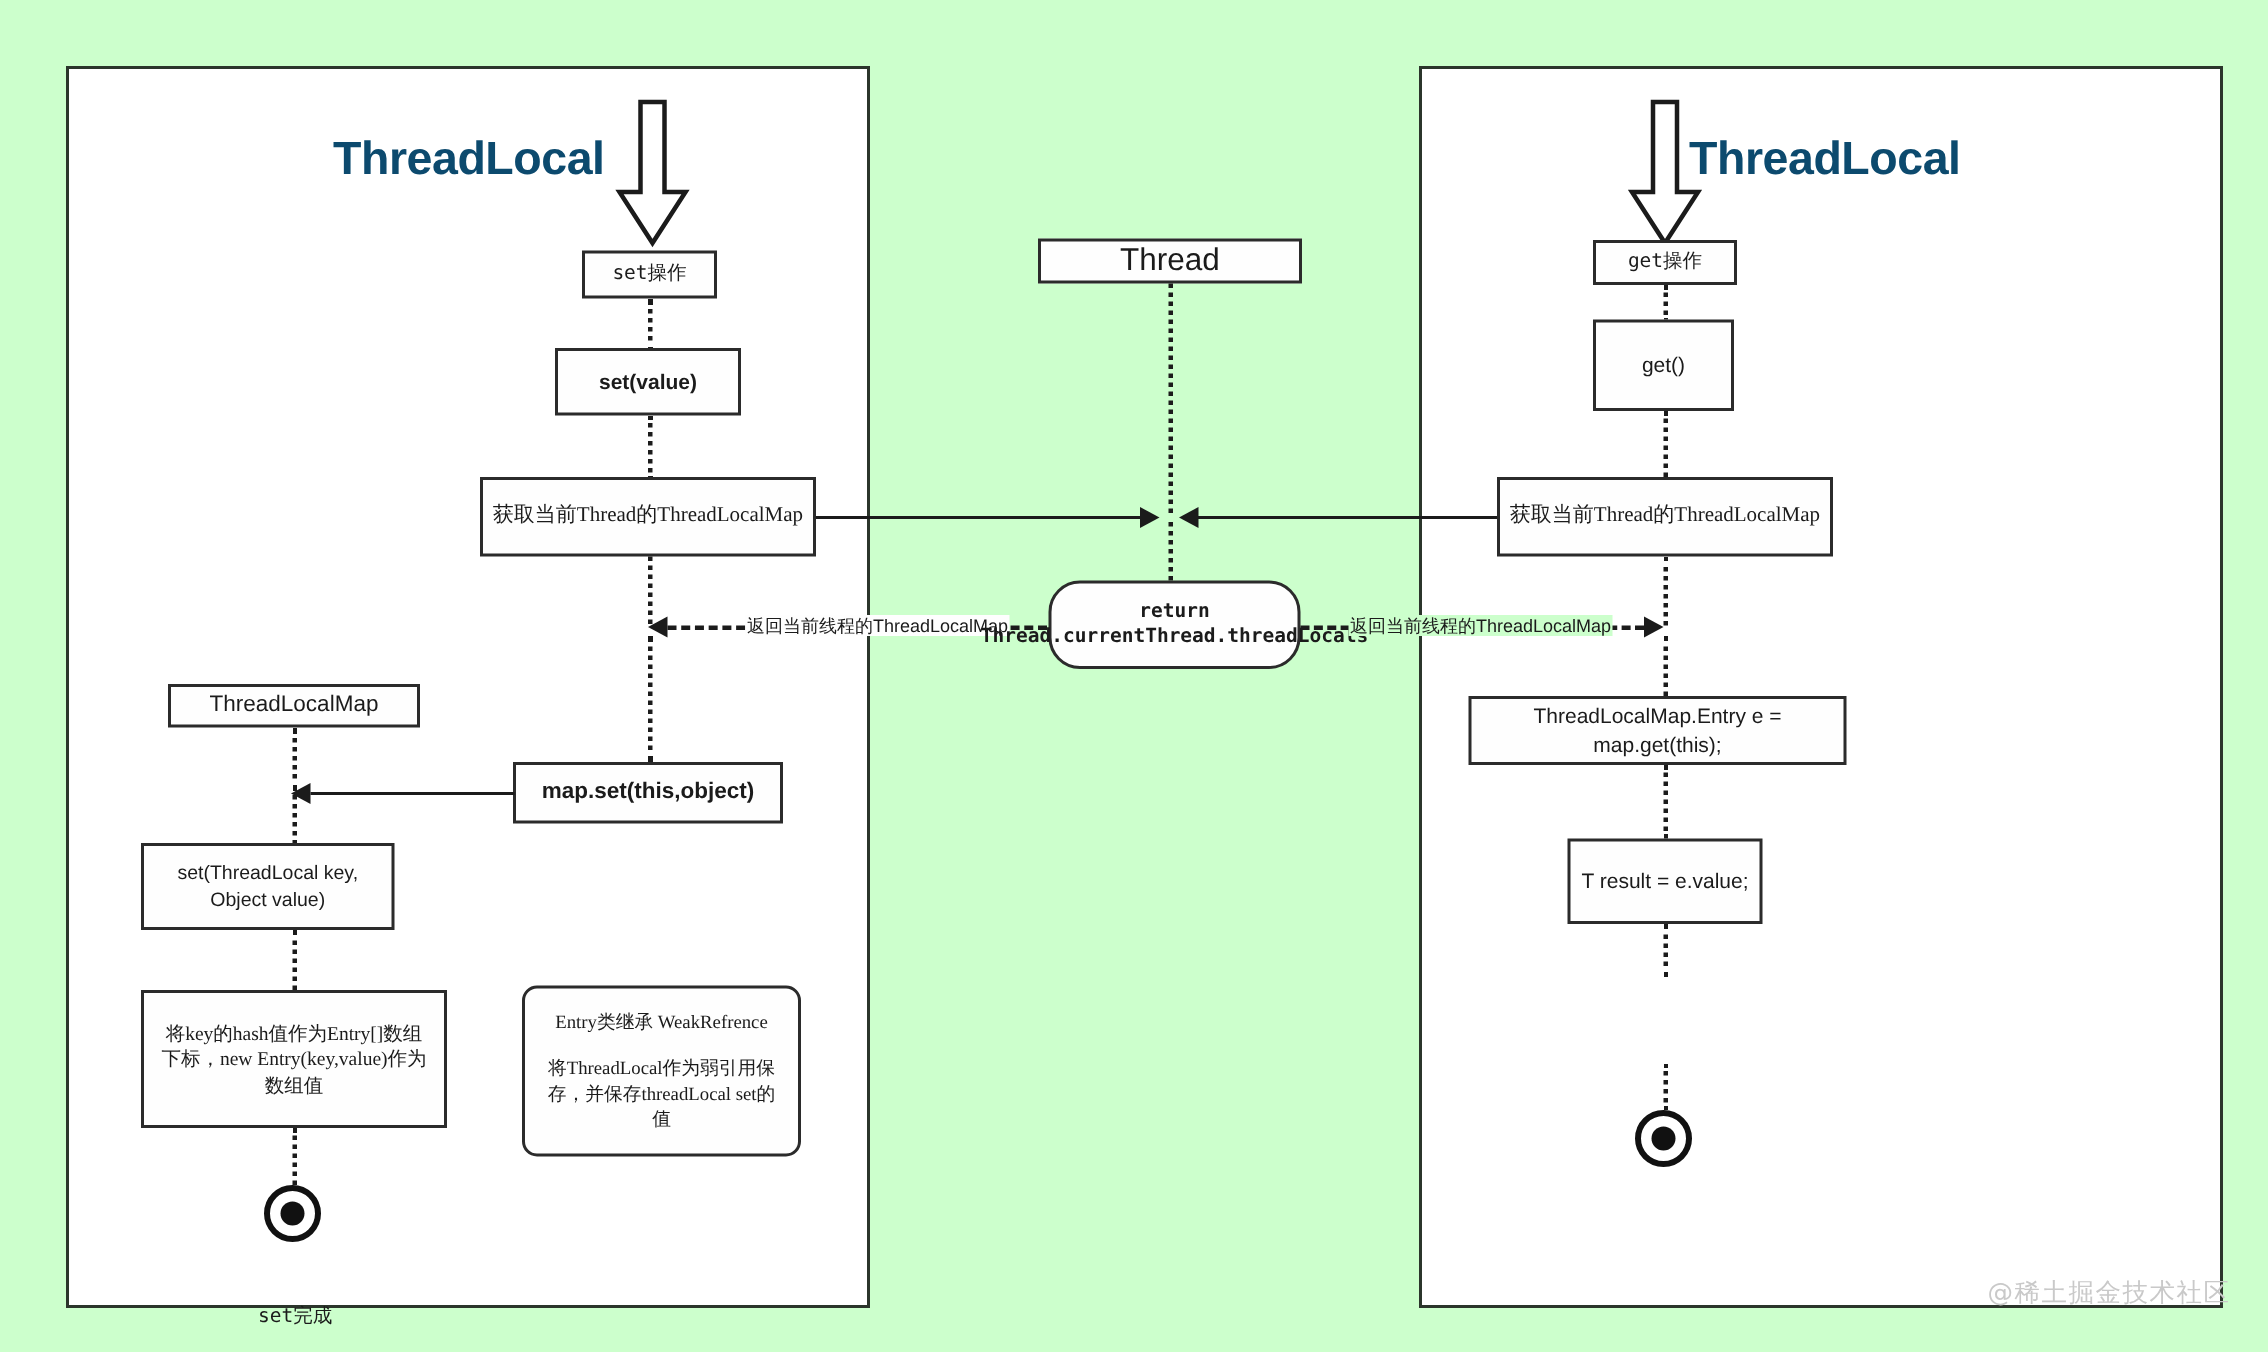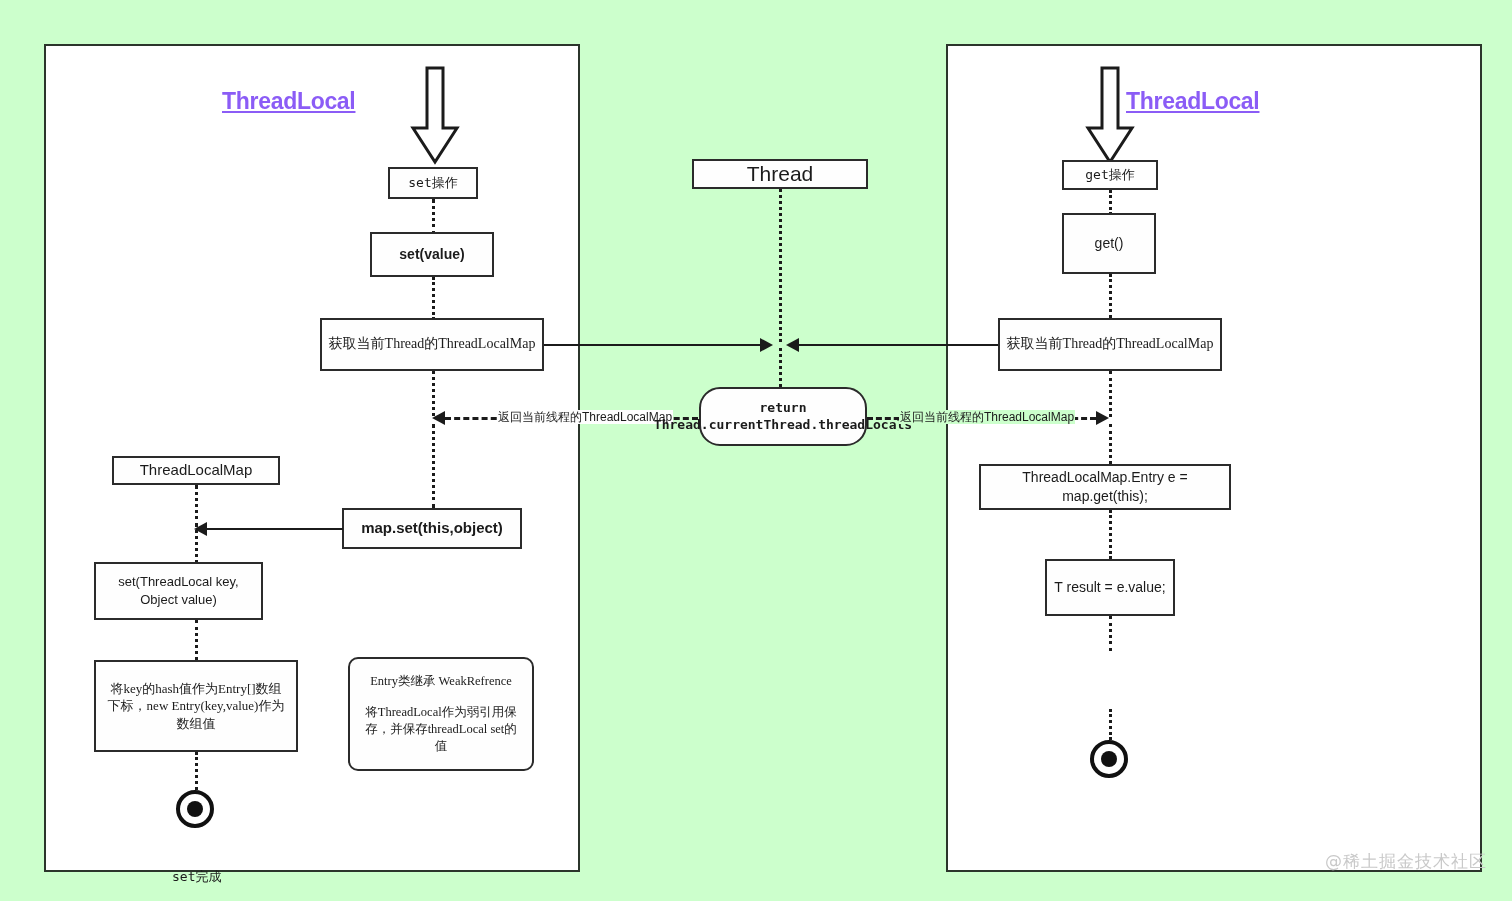--- a/index.html
+++ b/index.html
@@ -17,27 +17,26 @@
     background:#ffffff;
     border:2px solid #2b352b;
     box-sizing:border-box;
   }
   #panel-set{left:44px;top:44px;width:536px;height:828px;}
   #panel-get{left:946px;top:44px;width:536px;height:828px;}
 
   
   .big-title{
     position:absolute;
-    font-size:23px;
+    font-size:31px;
     font-weight:bold;
-    color:#8b5cf6;
+    color:#0c4a6e;
     letter-spacing:-0.3px;
     white-space:nowrap;
     font-family:"Liberation Sans", sans-serif;
-    text-decoration:underline;
   }
 
   
   .big-arrow{position:absolute;}
 
   
   .box{
     position:absolute;
     background:#fefefe;
     border:2px solid #2b2b2b;

